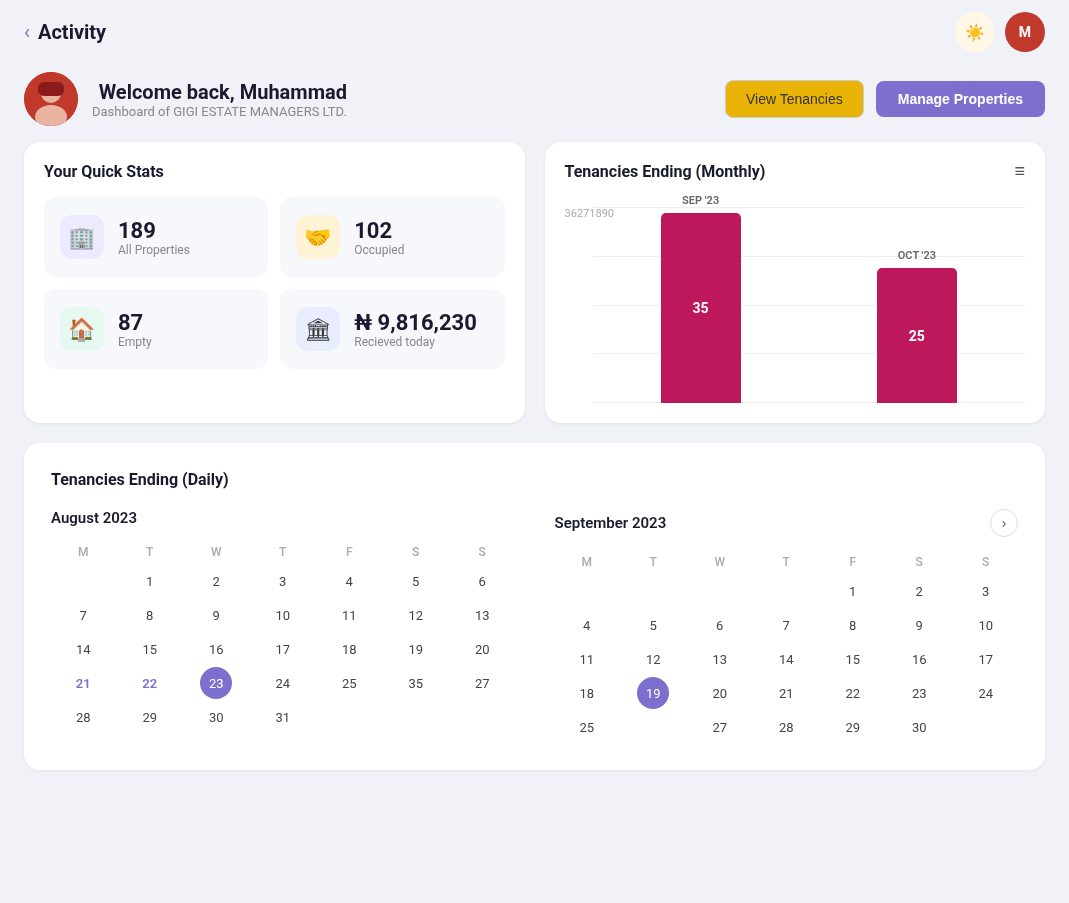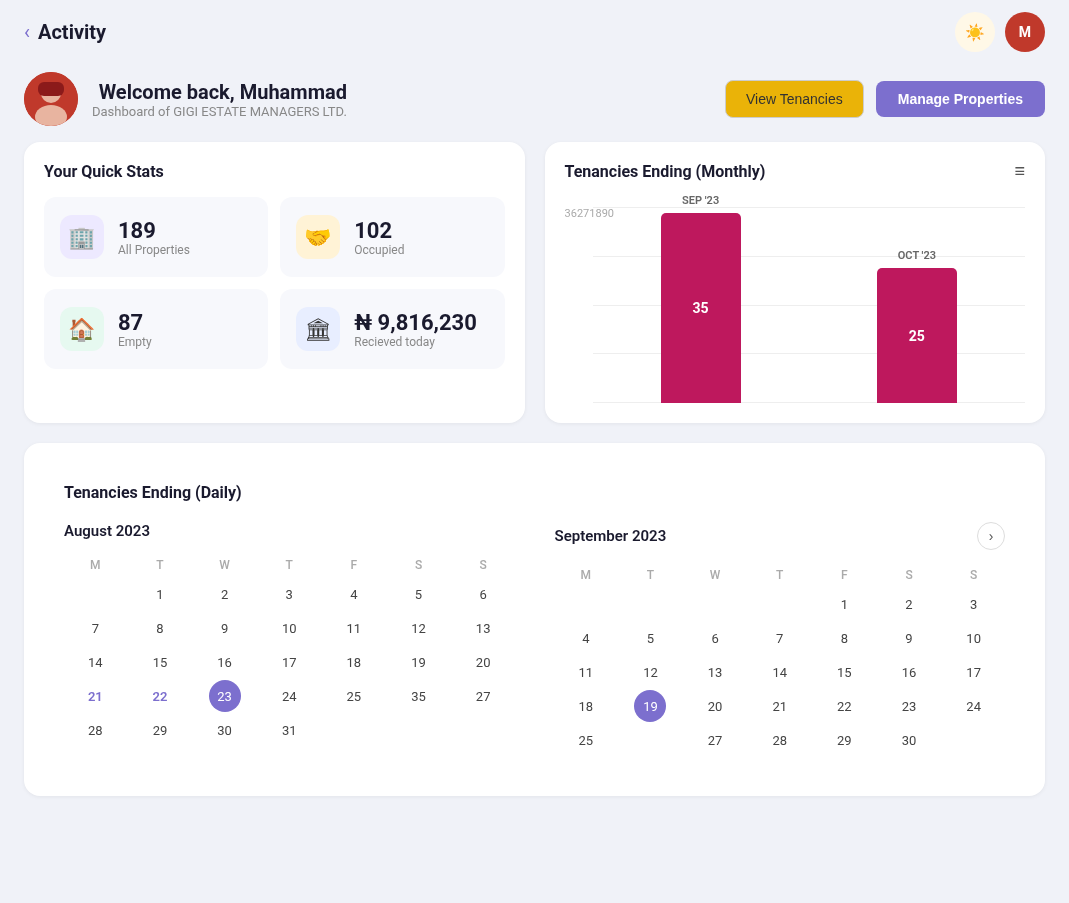--- a/index.html
+++ b/index.html
@@ -204,21 +204,21 @@
       font-size: 18px;
       color: #555;
       cursor: pointer;
       line-height: 1;
     }
 
     
     .calendar-card {
       background: white;
       border-radius: 16px;
-      padding: 40px;
+      padding: 27px;
       box-shadow: 0 1px 4px rgba(0,0,0,0.06);
     }
     .calendar-title {
       font-size: 16px;
       font-weight: 700;
       color: #1a1a2e;
       margin-bottom: 20px;
     }
     .calendars-row {
       display: grid;

